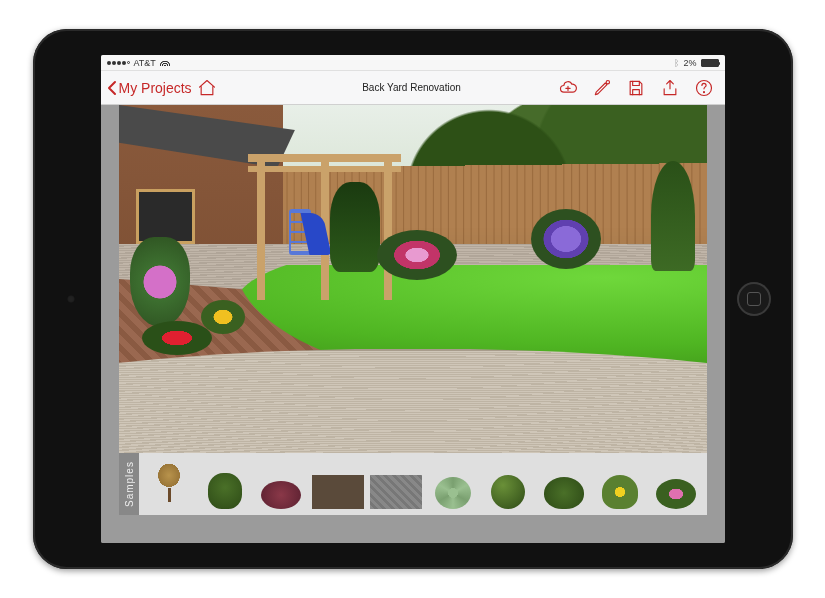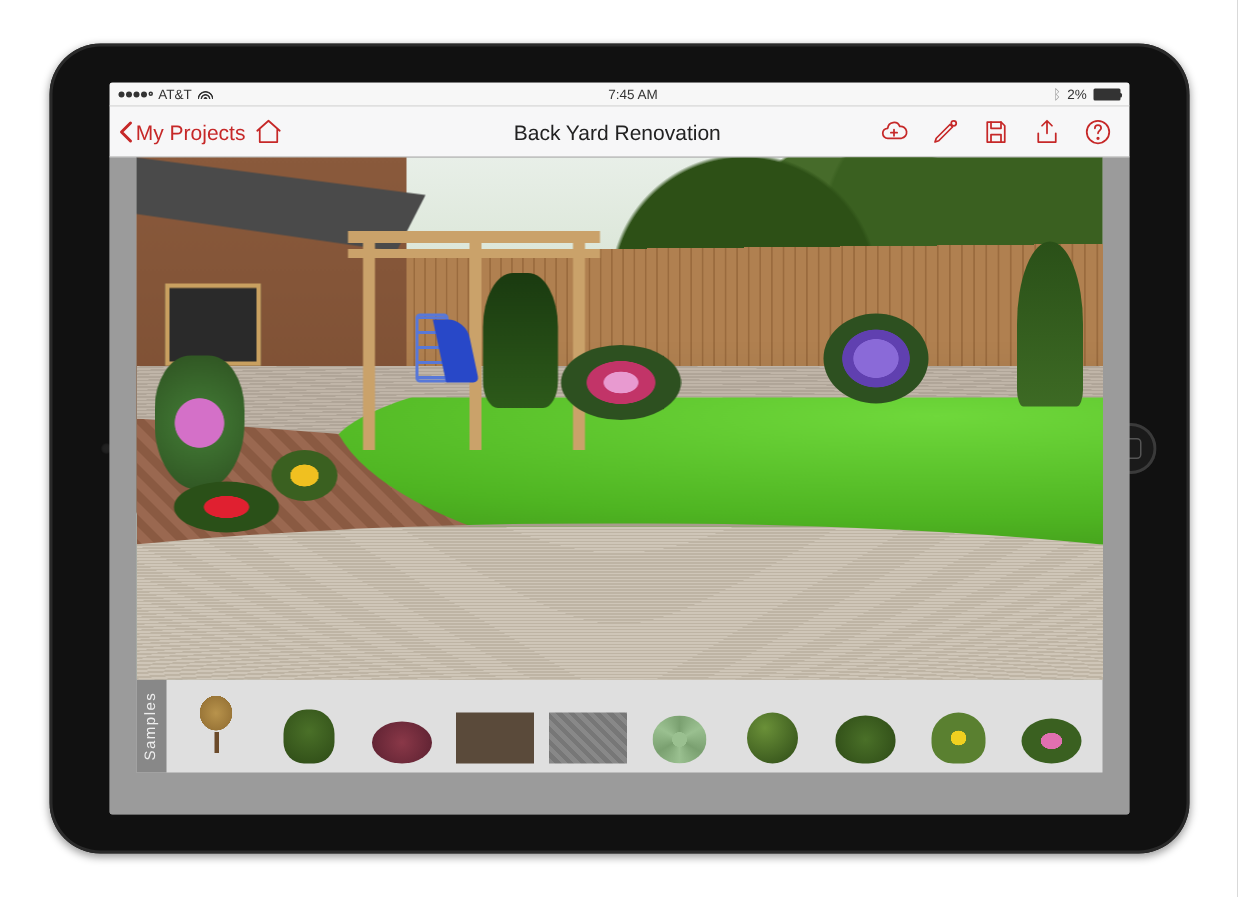--- a/index.html
+++ b/index.html
@@ -2,21 +2,21 @@
 <html><head>
 <meta charset="utf-8">
 <style>
   * { box-sizing: border-box; margin: 0; padding: 0; }
   html, body { width: 825px; height: 598px; background: #fff; font-family: -apple-system, "Helvetica Neue", Arial, sans-serif; }
   .page { width: 825px; height: 598px; background: #fff; display: flex; align-items: center; justify-content: center; }
   
   .ipad {
     width: 760px; height: 540px; background: #111; border-radius: 34px;
     box-shadow: 0 2px 6px rgba(0,0,0,.4), inset 0 0 0 2px #2a2a2a;
-    position: relative; padding: 26px 40px;
+    position: relative; padding: 26px 68px;
   }
   .home-btn {
     position: absolute; right: 22px; top: 50%; transform: translateY(-50%);
     width: 34px; height: 34px; border-radius: 50%; background: #1a1a1a;
     box-shadow: inset 0 0 0 2px #3a3a3a; display:flex;align-items:center;justify-content:center;
   }
   .home-btn::after { content:""; width:12px; height:12px; border:1.5px solid #555; border-radius:3px; }
   .camera { position:absolute; left:34px; top:50%; transform:translateY(-50%); width:8px; height:8px; border-radius:50%; background:#222; box-shadow:inset 0 0 2px #000; }
   .screen {
     width: 100%; height: 100%; background: #9b9b9b; border-radius: 2px; overflow: hidden;
@@ -41,21 +41,21 @@
   .bt { font-size:9px; color:#999; }
   .battery { width:18px; height:8px; border:1px solid #333; border-radius:1px; position:relative; }
   .battery::after { content:""; position:absolute; right:-2px; top:2px; width:1.5px; height:3px; background:#333; border-radius:0 1px 1px 0;}
   .battery-fill { height:100%; background:#333; }
   
   .navbar {
     height: 34px; background: #f7f7f8; border-bottom: 1px solid #d0d0d0;
     display:flex; align-items:center; padding: 0 6px; gap:2px;
   }
   .nav-left { display:flex; gap:4px; min-width:160px; }
-  .nav-center { flex:1; text-align:center; font-size:14px; color:#222; font-weight:500; }
+  .nav-center { flex:1; text-align:center; font-size:10px; color:#222; font-weight:500; }
   .nav-right { display:flex; align-items:center; gap:12px; min-width:160px; justify-content:flex-end; padding-right:4px; }
   .accent { color:#c62828; }
   .back { display:flex; align-items:center; gap:2px; font-size:14px; cursor:pointer; }
   .back-chevron { width:10px; height:16px; }
   .icon-btn { width:22px; height:22px; display:flex; align-items:center; justify-content:center; cursor:pointer; }
   .ic { width:20px; height:20px; stroke:#c62828; stroke-width:1.4; fill:none; stroke-linecap:round; stroke-linejoin:round; }
   
   .canvas-wrap { flex:1; background:#9b9b9b; display:flex; flex-direction:column; }
   .photo { flex:1; margin:0 18px 0 18px; position:relative; overflow:hidden; }
   
@@ -148,21 +148,20 @@
           <div class="sig-dots">
             <span></span>
               <span></span>
               <span></span>
               <span></span>
               <span class="empty"></span>
           </div>
           <span>AT&amp;T</span>
           <div class="wifi"></div>
         </div>
-        <div class="sb-center">7:45 AM</div>
         <div class="sb-right">
           <span class="bt">ᛒ</span>
           <span>2%</span>
           <div class="battery">
               <div class="battery-fill" style="width:100%"></div>
             </div>
         </div>
       </div>
 
       <div class="navbar">

